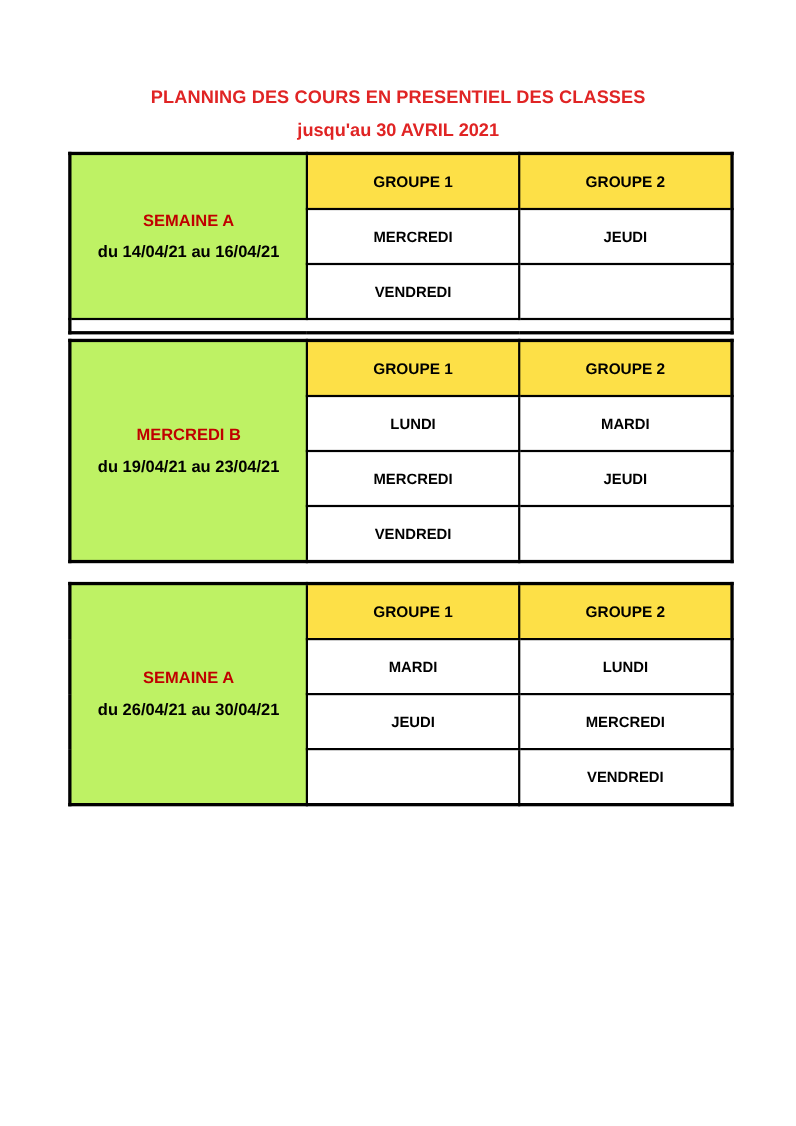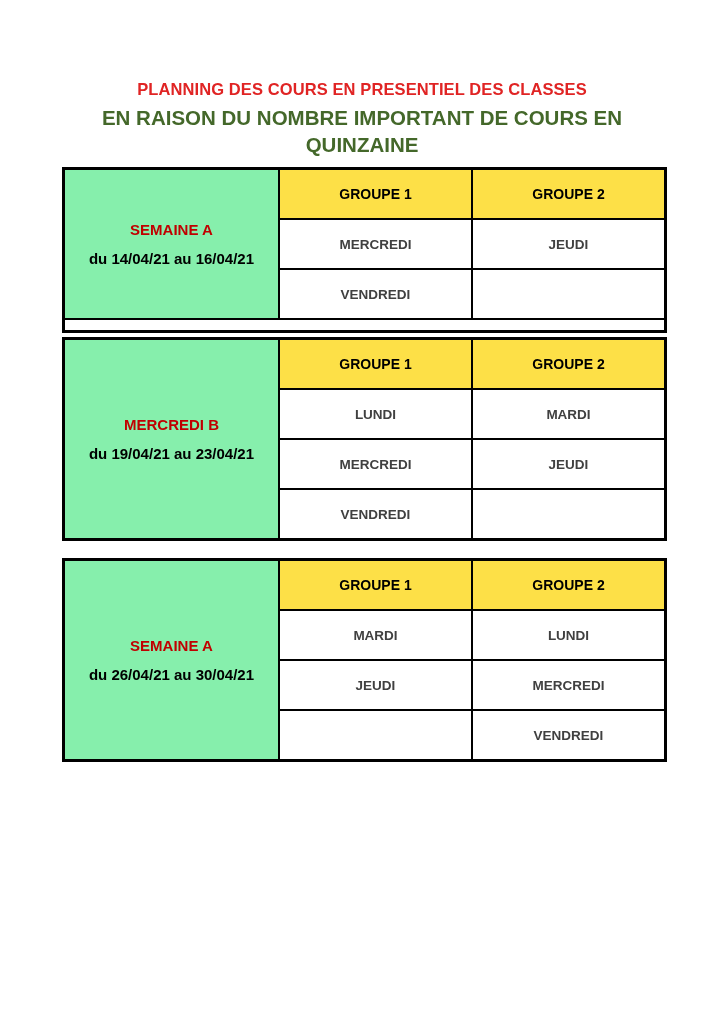--- a/index.html
+++ b/index.html
@@ -55,35 +55,35 @@
   }
   .planning-table td {
     border: 2px solid #000000;
     text-align: center;
     vertical-align: middle;
     padding: 0;
   }
   .t1 { margin-top: 9px; }
   .t2 { margin-top: 4px; }
   .t3 { margin-top: 17px; }
-  td.week-cell  { width: 213px; background: #86efac; }
+  td.week-cell  { width: 213px; background: #bef264; }
   td.group-header {
     width: 191px;
     height: 48px;
     background: #fde047;
     font-size: 14px;
     font-weight: 700;
     color: #000000;
   }
   td.day-cell {
     width: 191px;
     height: 48px;
     font-size: 13.5px;
     font-weight: 700;
-    color: #404040;
+    color: #000000;
   }
   .week-label {
     color: #c00000;
     font-size: 15px;
     font-weight: 700;
   }
   .week-dates {
     color: #000000;
     font-size: 15px;
     font-weight: 700;
@@ -94,21 +94,21 @@
     background: #ffffff;
   }
 </style>
 </head>
 <body>
 
 <div class="page">
 
   <div class="doc-header">
     <div class="title-red">PLANNING DES COURS EN PRESENTIEL DES CLASSES</div>
-    <div class="reason-green">EN RAISON DU NOMBRE IMPORTANT DE COURS EN QUINZAINE</div>
+    <div class="deadline-red">jusqu'au 30 AVRIL 2021</div>
   </div>
 
   <table class="planning-table t1">
     <tbody>
       <tr>
         <td class="week-cell" rowspan="3">
           <div class="week-label">SEMAINE A</div>
           <div class="week-dates">du 14/04/21 au 16/04/21</div>
         </td>
         <td class="group-header">GROUPE 1</td>

